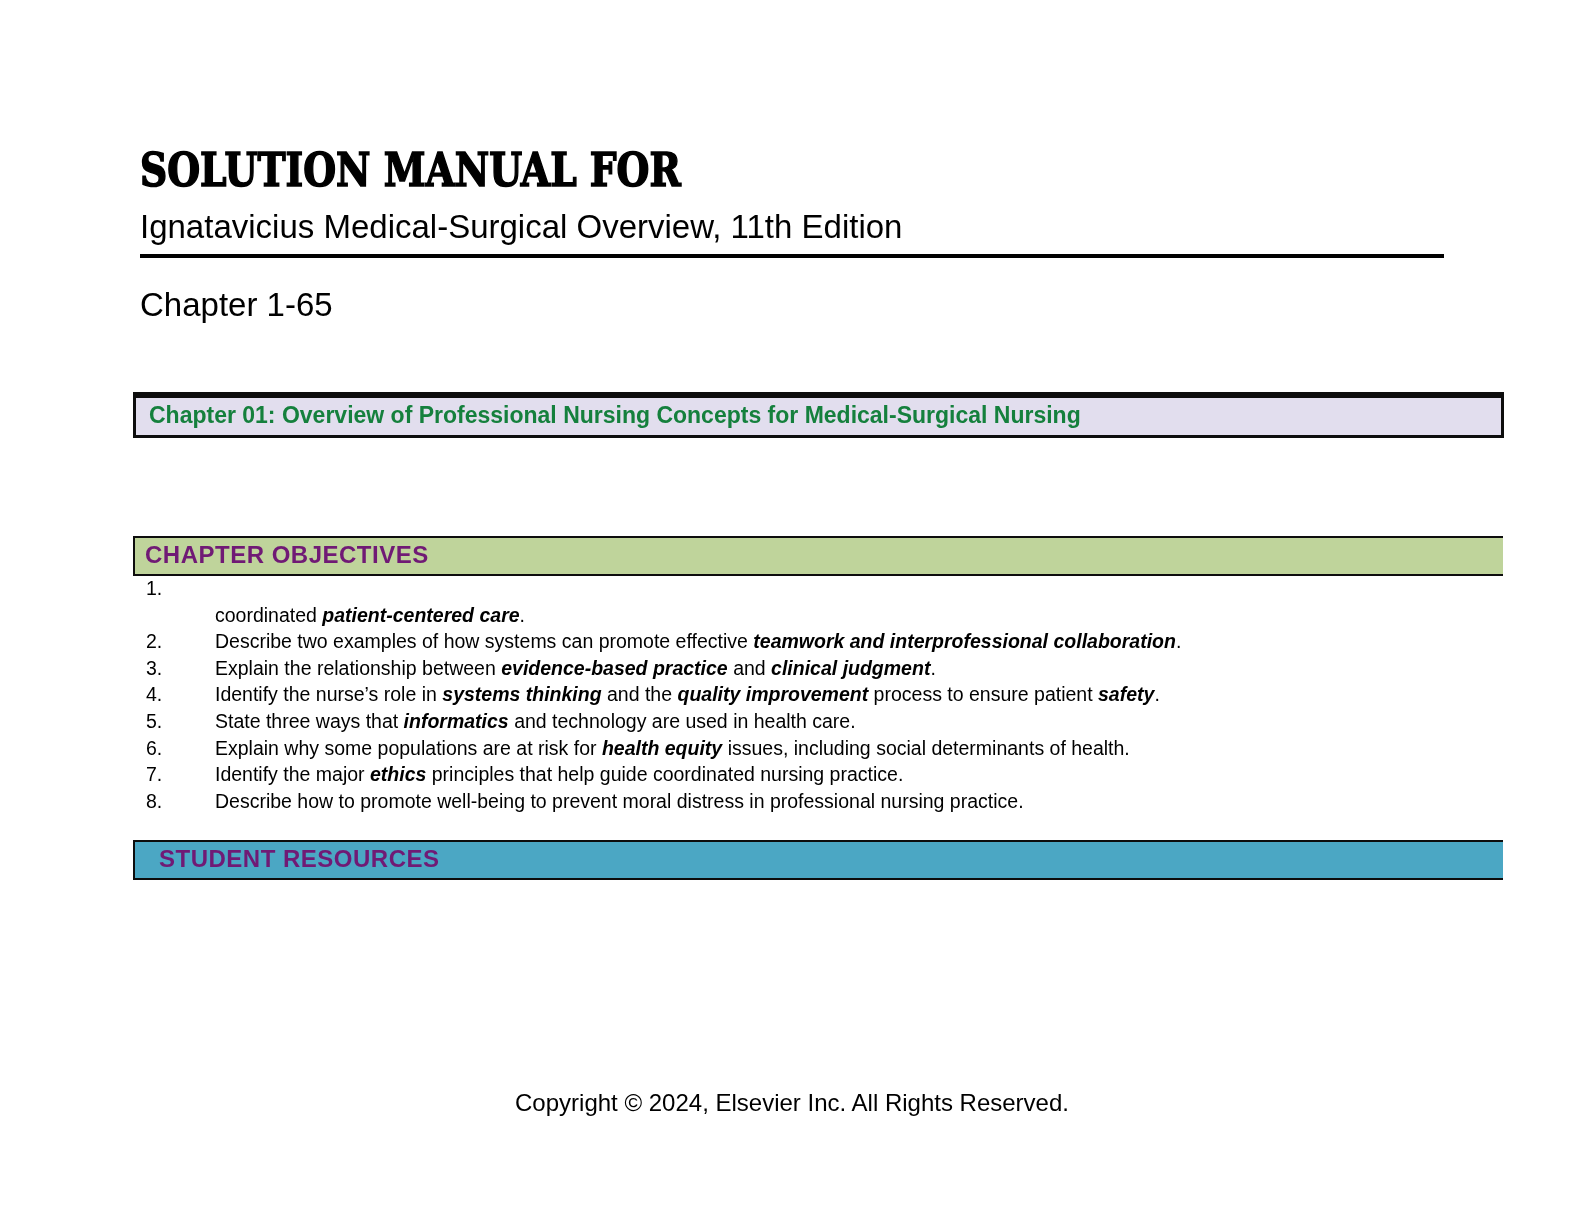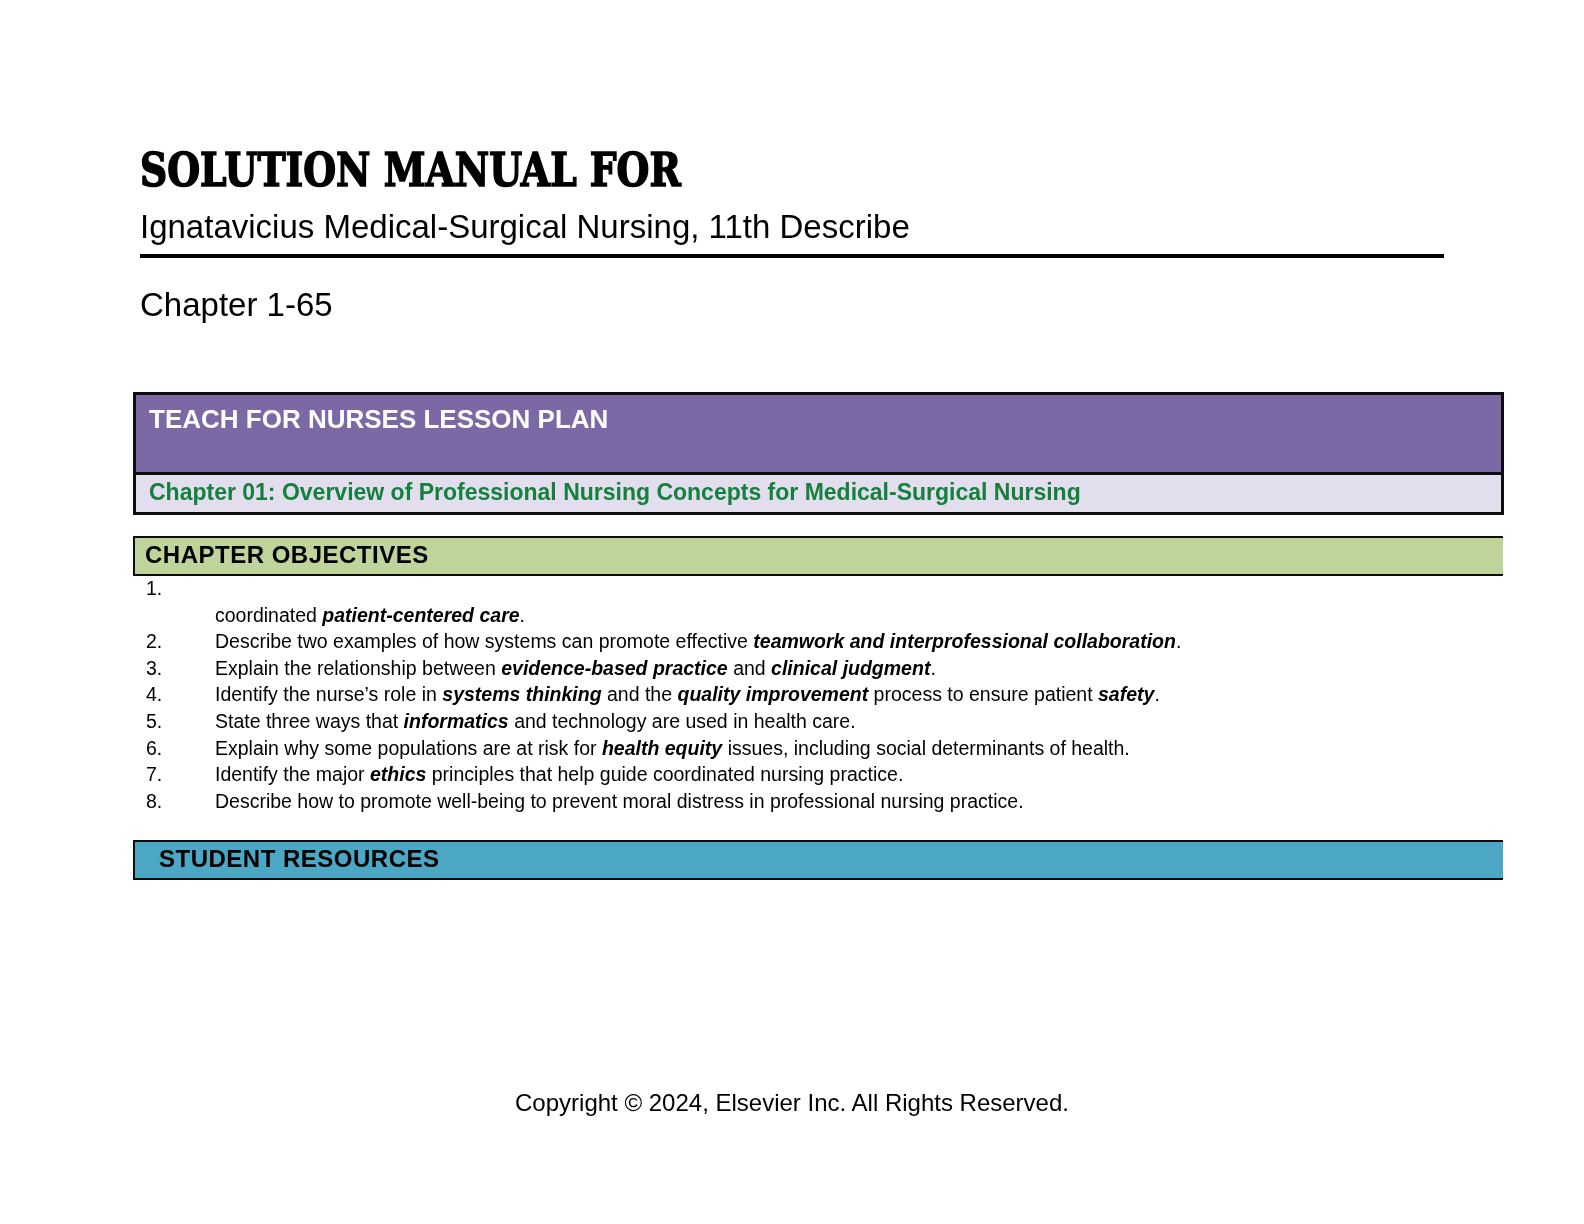--- a/index.html
+++ b/index.html
@@ -56,21 +56,21 @@
     font-size: 23px;
     padding: 4px 13px 6px 13px;
   }
 
   
   .section-bar {
     position: absolute; left: 133px;
     width: 1370px;
     border: 2px solid #0d0d0d;
     border-right: none;
-    color: #000000;
+    color: #701a75;
     font-weight: bold;
     font-size: 24px;
     letter-spacing: 0.5px;
     padding: 3px 10px 5px 10px;
   }
   .bar-objectives { top: 536px; background: #BFD49B; }
   .bar-resources  { top: 840px; background: #4BA7C4; padding-left: 24px; }
 
   
   .objectives-list {
@@ -90,27 +90,26 @@
     width: 1584px;
     text-align: center;
     font-size: 24px;
   }
 </style>
 </head>
 <body>
 
 <div class="header">
   <div class="main-title">SOLUTION MANUAL FOR</div>
-  <div class="subtitle">Ignatavicius Medical-Surgical Nursing, 11th Describe</div>
+  <div class="subtitle">Ignatavicius Medical-Surgical Overview, 11th Edition</div>
   <div class="header-rule"></div>
   <div class="chapter-range">Chapter 1-65</div>
 </div>
 
 <div class="banner-table">
-  <div class="banner-row1">TEACH FOR NURSES LESSON PLAN</div>
   <div class="banner-row2">Chapter 01: Overview of Professional Nursing Concepts for Medical-Surgical Nursing</div>
 </div>
 
 <div class="section-bar bar-objectives">CHAPTER OBJECTIVES</div>
 
 <div class="objectives-list">
     <div class="obj-row">
       <div class="obj-num">1.</div>
       <div class="obj-text"><br><span>coordinated </span><span class="emph">patient-centered care</span><span>.</span></div>
     </div>

